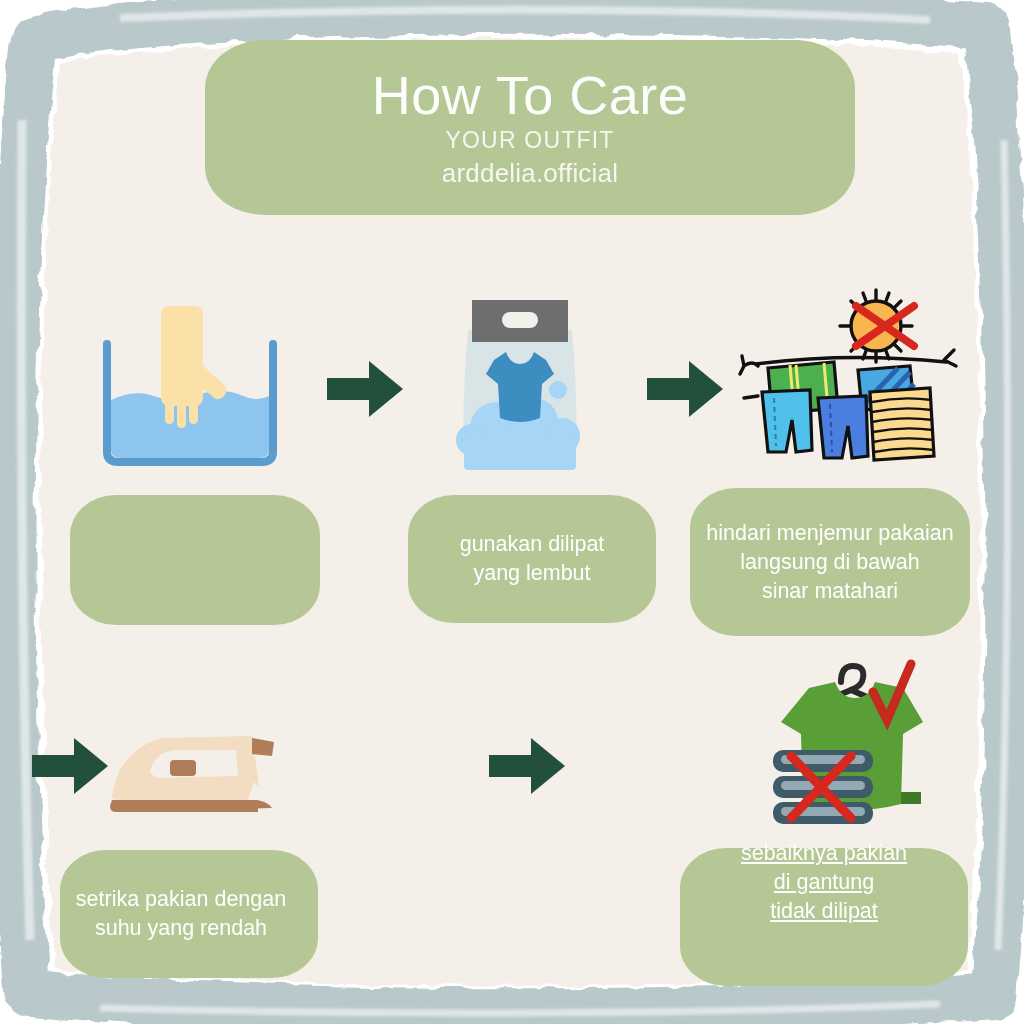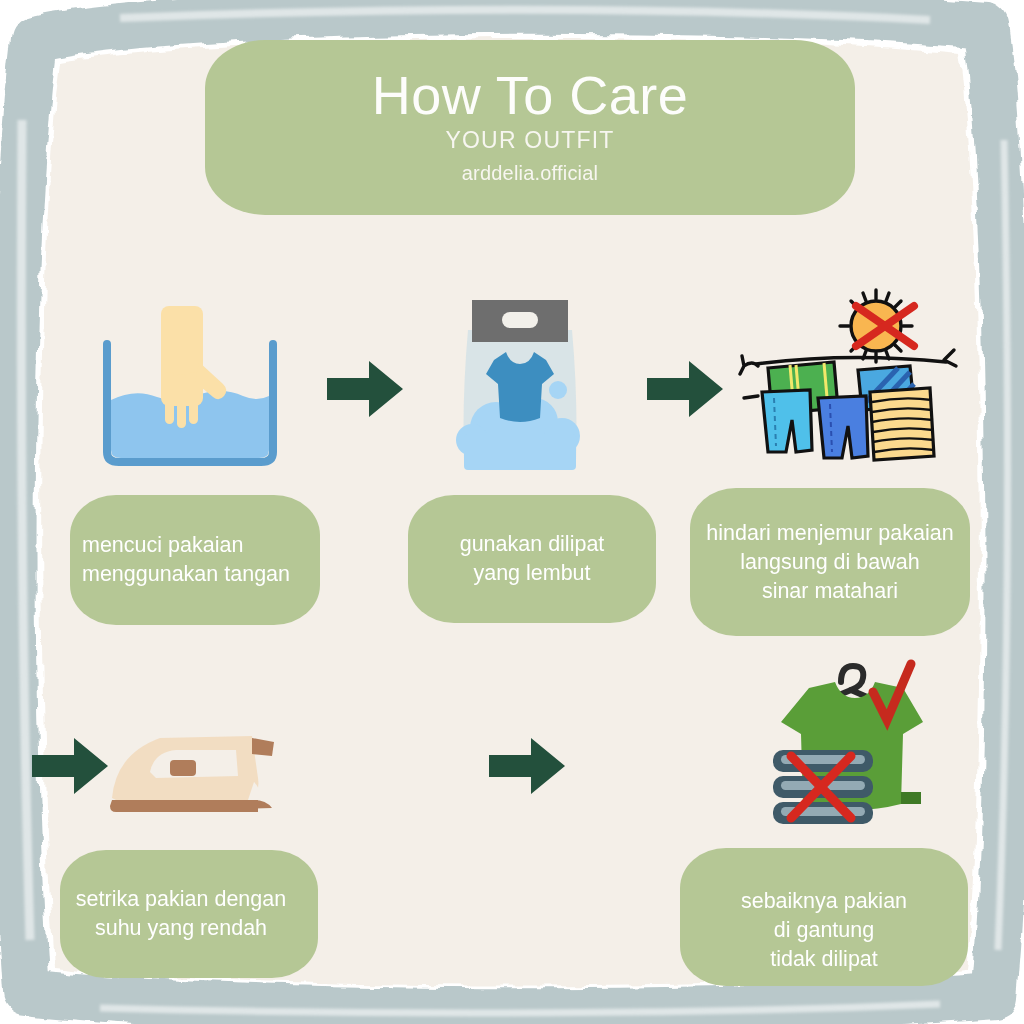--- a/index.html
+++ b/index.html
@@ -31,21 +31,21 @@
   }
   .title{
     font-size:54px;line-height:60px;font-weight:400;letter-spacing:0.5px;
     color:#fdfdfb;
   }
   .subtitle{
     font-size:23px;line-height:30px;letter-spacing:1.2px;
     color:#f7f6f0;
   }
   .handle{
-    font-size:20px;line-height:34px;margin-top:1px;letter-spacing:0.2px;
+    font-size:26px;line-height:34px;margin-top:1px;letter-spacing:0.2px;
     color:#f7f6f0;
   }
 
   
   .chip{
     position:absolute;
     background:#b5c795;
     border-radius:46px / 40px;
     filter:blur(0.5px);
   }
@@ -229,22 +229,20 @@
           <path d="M134 136 Q164 130 195 134"></path>
           <path d="M135 146 Q165 140 195 144"></path>
           <path d="M135 156 Q165 150 196 154"></path>
           <path d="M136 166 Q166 160 196 164"></path>
         </g>
       </g>
     </svg>
   </div>
 
   <div class="chip" style="left:70px;top:495px;width:250px;height:130px;"></div>
-  <div class="chip-text left" style="left:82px;top:495px;width:250px;height:130px;">mencuci pakaian
-menggunakan tangan</div>
 
   <div class="chip" style="left:408px;top:495px;width:248px;height:128px;"></div>
   <div class="chip-text" style="left:408px;top:495px;width:248px;height:128px;">gunakan dilipat
 yang lembut</div>
 
   <div class="chip" style="left:690px;top:488px;width:280px;height:148px;"></div>
   <div class="chip-text" style="left:690px;top:488px;width:280px;height:148px;border-radius:24px;">hindari menjemur pakaian
 langsung di bawah
 sinar matahari</div>
 
@@ -310,17 +308,17 @@
         <path d="M128 40 L142 68 L166 12"></path>
       </g>
     </svg>
   </div>
 
   <div class="chip" style="left:60px;top:850px;width:258px;height:128px;"></div>
   <div class="chip-text" style="left:60px;top:850px;width:242px;height:128px;">setrika pakian dengan
 suhu yang rendah</div>
 
   <div class="chip" style="left:680px;top:848px;width:288px;height:138px;"></div>
-  <div class="chip-text" style="left:680px;top:848px;width:288px;height:165px;">sebaiknya pakian
+  <div class="chip-text" style="left:680px;top:800px;width:288px;height:165px;text-decoration:underline;">sebaiknya pakian
 di gantung
 tidak dilipat</div>
 
 </div>
 
 </body></html>

